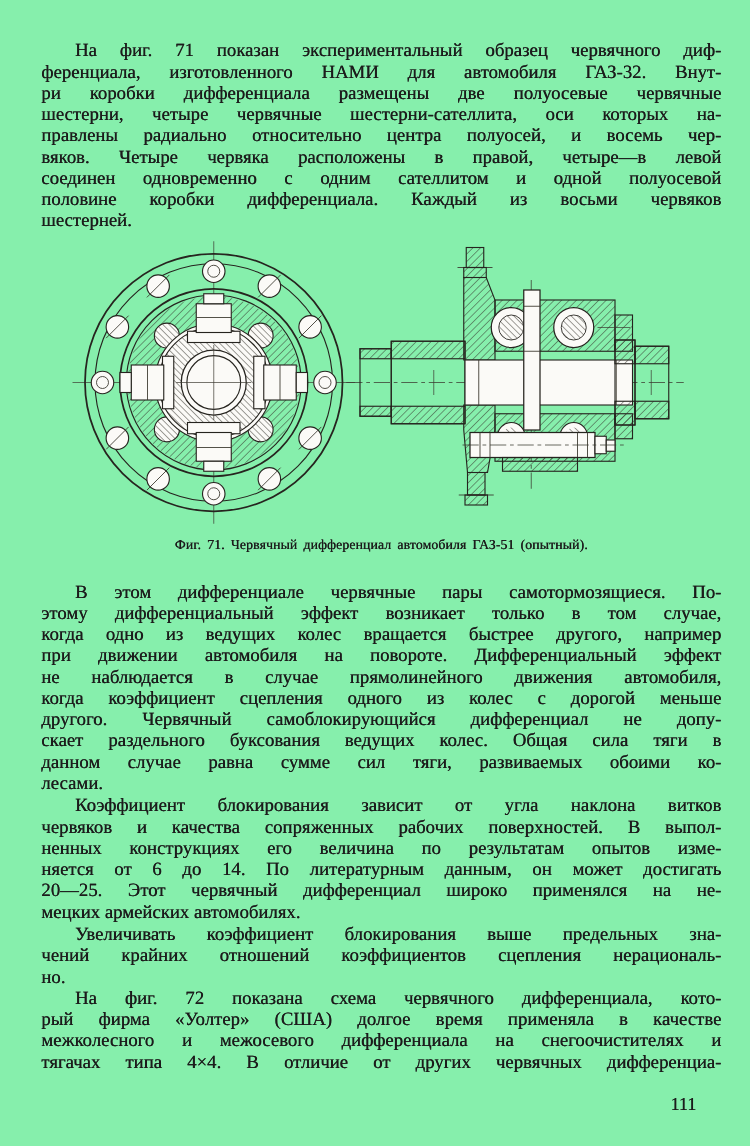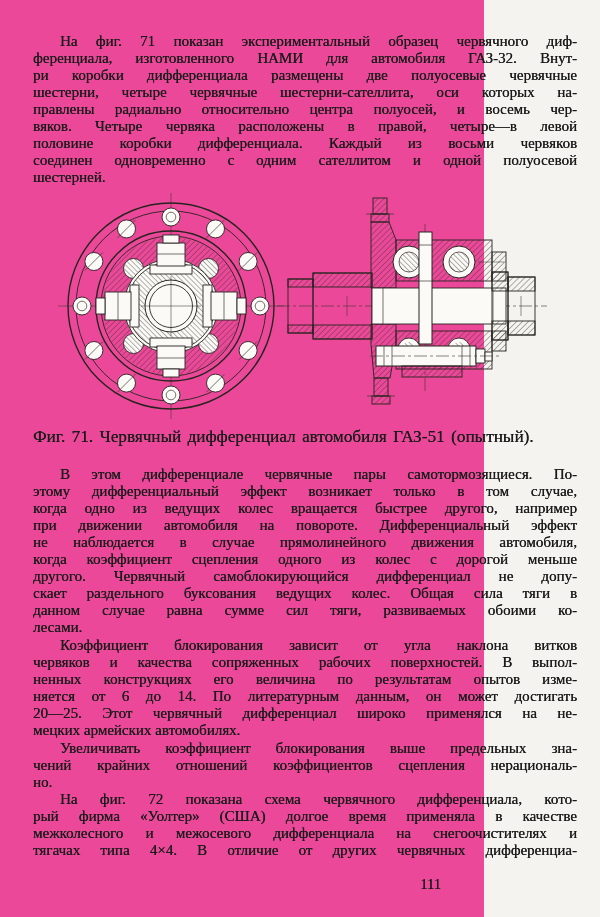--- a/index.html
+++ b/index.html
@@ -4,22 +4,22 @@
 <style>
   html,body{margin:0;padding:0;}
   body{
     width:600px;height:917px;
     background:#f4f3ef;
     font-family:"Liberation Serif","DejaVu Serif",serif;
     overflow:hidden;
   }
   .page{
     position:relative;
-    width:484px;height:917px;
-    background:#ec4899;
+    width:600px;height:917px;
+    background:#86efac;
     color:#1c1c1c;
   }
   .para{
     position:absolute;
     left:33px;width:544px;
     font-size:15px;
     line-height:17px;
     text-shadow:0.25px 0 0 currentColor; 
   }
   .para .tline{
@@ -27,22 +27,23 @@
     text-align-last:justify;
     white-space:nowrap;
   }
   .para .tline:last-child{ text-align-last:left; }
   .para.jlast .tline:last-child{ text-align-last:justify; }
   .para.indent .tline:first-child{ text-indent:27px; }
   .caption{
     position:absolute;
     left:33px;width:544px;
     top:428px;
-    font-size:17px;
+    font-size:11px;
     line-height:17px;
+    text-align:center;
     letter-spacing:0.1px;
     text-shadow:0.25px 0 0 currentColor;
     word-spacing:2px;
   }
   .page-number{
     position:absolute;
     top:863px;right:43px;
     font-size:14.5px;
     text-shadow:0.25px 0 0 currentColor;
     margin-top:13px;
@@ -68,22 +69,22 @@
 
 <div class="page">
 
   <div class="para indent" style="top:33px">
       <div class="tline">На фиг. 71 показан экспериментальный образец червячного диф-</div>
       <div class="tline">ференциала, изготовленного НАМИ для автомобиля ГАЗ-32. Внут-</div>
       <div class="tline">ри коробки дифференциала размещены две полуосевые червячные</div>
       <div class="tline">шестерни, четыре червячные шестерни-сателлита, оси которых на-</div>
       <div class="tline">правлены радиально относительно центра полуосей, и восемь чер-</div>
       <div class="tline">вяков. Четыре червяка расположены в правой, четыре—в левой</div>
+      <div class="tline">соединен одновременно с одним сателлитом и одной полуосевой</div>
       <div class="tline">половине коробки дифференциала. Каждый из восьми червяков</div>
-      <div class="tline">соединен одновременно с одним сателлитом и одной полуосевой</div>
       <div class="tline">шестерней.</div>
     </div>
 
   <svg class="figure" viewBox="0 190 600 237" aria-hidden="true">
     <defs>
       <pattern id="hA" patternUnits="userSpaceOnUse" width="4.2" height="4.2" patternTransform="rotate(45)">
         <line x1="0" y1="0" x2="0" y2="4.2" stroke="#35332c" stroke-width="0.75"></line>
       </pattern>
       <pattern id="hB" patternUnits="userSpaceOnUse" width="3.6" height="3.6" patternTransform="rotate(-45)">
         <line x1="0" y1="0" x2="0" y2="3.6" stroke="#35332c" stroke-width="0.75"></line>

